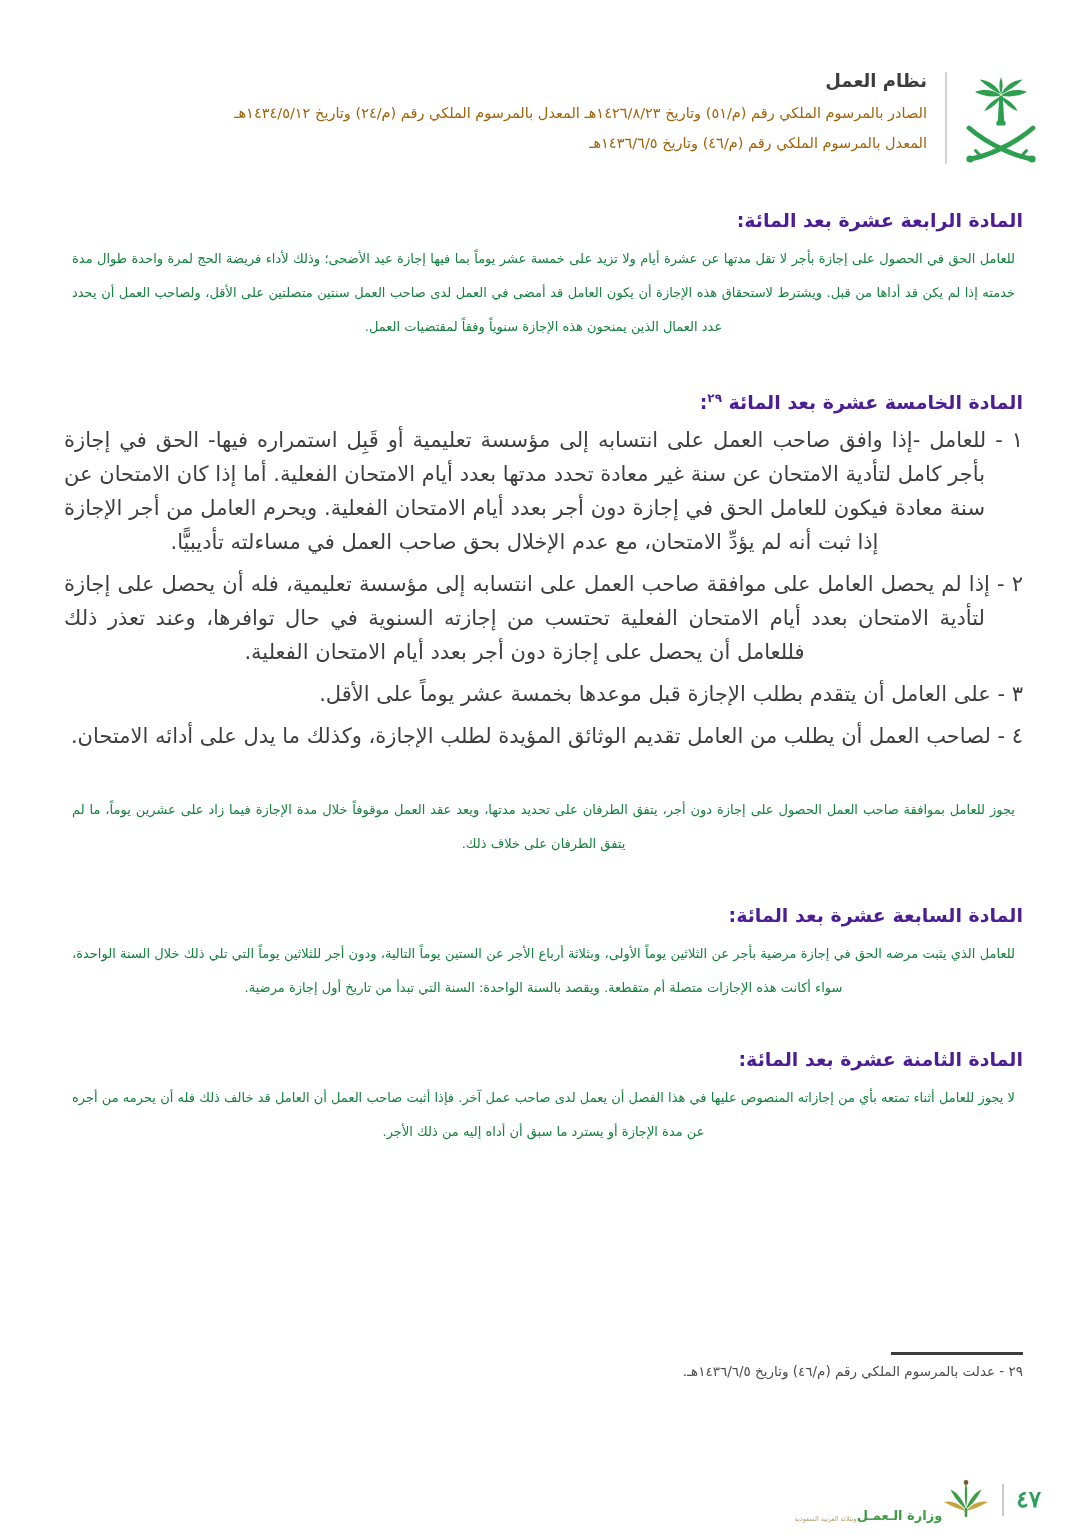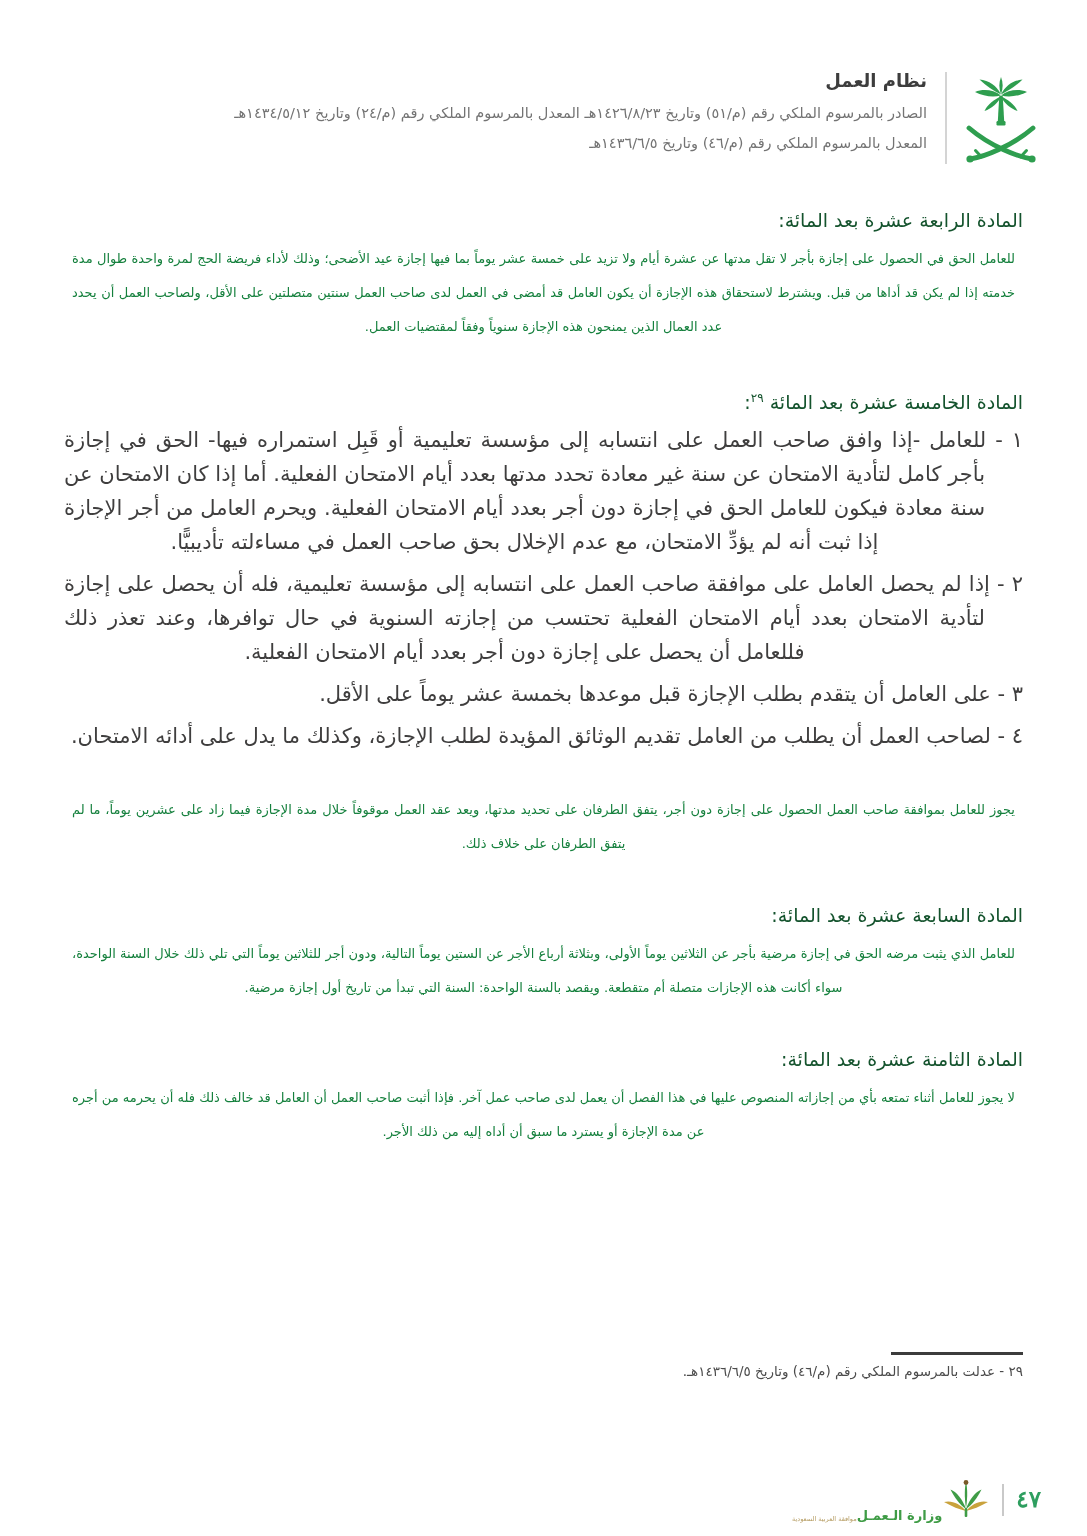--- a/index.html
+++ b/index.html
@@ -14,27 +14,27 @@
   }
   
   .hdr{
     display:flex;flex-direction:row;align-items:flex-start;
     padding:70px 48px 0 64px;
   }
   .hdr-emblem{flex:0 0 auto;line-height:0;margin-top:4px;}
   .hdr-divider{flex:0 0 auto;width:2px;height:92px;background:#d4d4d4;margin:2px 16px 0 18px;}
   .hdr-text{flex:1 1 auto;text-align:right;}
   .doc-title{font-size:18px;font-weight:bold;color:#3d3d3d;margin-bottom:7px;}
-  .doc-sub{font-size:14.5px;color:#737373;line-height:30px;}
+  .doc-sub{font-size:14.5px;color:#a16207;line-height:30px;}
   
   .main{padding:36px 64px 0 64px;}
   .art{margin:0;}
   .art + .art{margin-top:40px;}
   .art-h{
-    font-size:19px;font-weight:normal;color:#14532d;
+    font-size:19px;font-weight:bold;color:#4c1d95;
     margin:0 0 7px 0;line-height:28px;
   }
   .art-h sup{font-size:12px;vertical-align:super;}
   .art-p{
     font-size:13px;color:#15803d;line-height:34px;
     text-align:justify;text-align-last:center;
     margin:8px;
   }
   .art-list{margin:0;}
   .li{
@@ -150,19 +150,19 @@
           <path d="M24 34 C18 27 10 23 2 25 C10 29.5 17.5 32.5 24 34Z" fill="#c9a23c"></path>
           <path d="M24 34 C30 27 38 23 46 25 C38 29.5 30.5 32.5 24 34Z" fill="#c9a23c"></path>
           <path d="M24 32 C20.5 22.5 15 15 8.5 12.5 C12.5 20.5 17.5 27.5 24 32Z" fill="#3f9c46"></path>
           <path d="M24 32 C27.5 22.5 33 15 39.5 12.5 C35.5 20.5 30.5 27.5 24 32Z" fill="#3f9c46"></path>
           <path d="M24 31 C22.2 20 22.6 11 24 4 C25.4 11 25.8 20 24 31Z" fill="#3f9c46"></path>
           <circle cx="24" cy="5.5" r="2.4" fill="#7a5b2a"></circle>
           <rect x="22.7" y="31" width="2.6" height="9" rx="1" fill="#3f9c46"></rect>
         </svg>
       </span>
       <div class="ministry-name">وزارة الـعمـل</div>
-      <div class="ministry-sub">موافقة العربية السعودية</div>
+      <div class="ministry-sub">وبثلاثة العربية السعودية</div>
     </div>
     <span class="ftr-bar"></span>
     <span class="page-num">٤٧</span>
   </footer>
 
 </div>
 
 </body></html>

